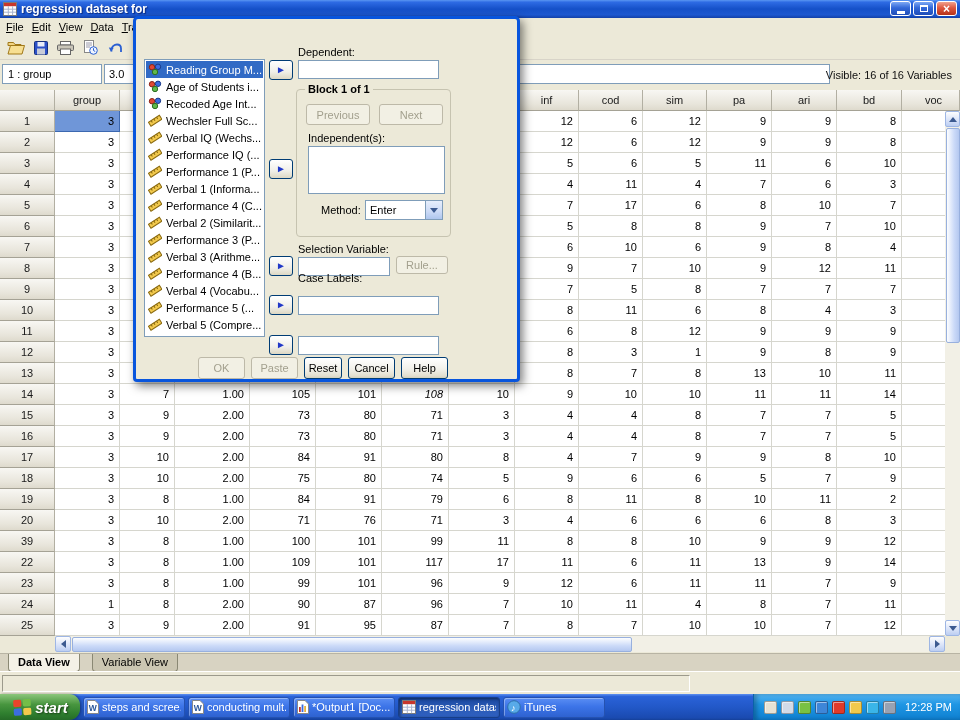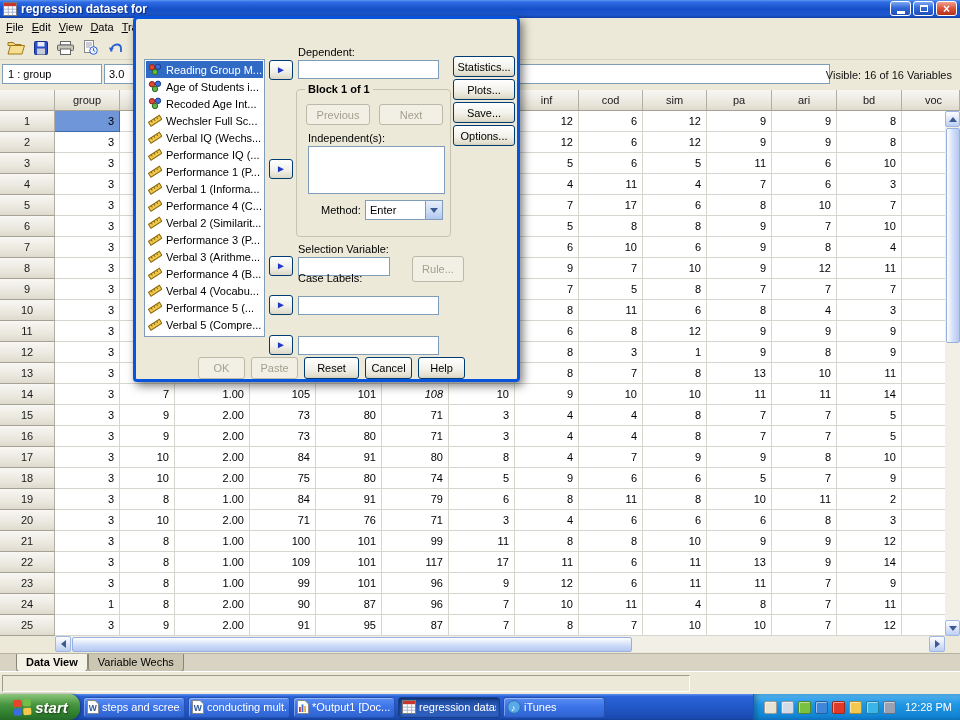--- a/index.html
+++ b/index.html
@@ -44,21 +44,21 @@
   
   .sb-btn{box-sizing:border-box;background:linear-gradient(180deg,#FEFEFE,#D8E2F8 60%,#BCCEF2);border:1px solid #9EB6E4;border-radius:2px;display:flex;align-items:center;justify-content:center;}
   .sb-thumb{box-sizing:border-box;background:linear-gradient(90deg,#FDFEFF,#CBDAF8 60%,#B4C8F0);border:1px solid #98B0DE;border-radius:2px;}
   .sb-thumb.h{background:linear-gradient(180deg,#FDFEFF,#CBDAF8 60%,#B4C8F0);}
   .tri-up{width:0;height:0;border-left:4px solid transparent;border-right:4px solid transparent;border-bottom:5px solid #3C5A90;}
   .tri-down{width:0;height:0;border-left:4px solid transparent;border-right:4px solid transparent;border-top:5px solid #3C5A90;}
   .tri-left{width:0;height:0;border-top:4px solid transparent;border-bottom:4px solid transparent;border-right:5px solid #3C5A90;}
   .tri-right{width:0;height:0;border-top:4px solid transparent;border-bottom:4px solid transparent;border-left:5px solid #3C5A90;}
 
   
-  #tabs-row{position:absolute;left:0;top:653px;width:960px;height:18px;background:#D8D3C2;border-top:1px solid #B8B4A4;display:flex;align-items:flex-start;gap:0;padding-left:16px;box-sizing:border-box;}
+  #tabs-row{position:absolute;left:0;top:653px;width:960px;height:18px;background:#D8D3C2;border-top:1px solid #B8B4A4;display:flex;align-items:flex-start;gap:12px;padding-left:8px;box-sizing:border-box;}
   .sheet-tab{padding:2px 9px 3px;border:1px solid #8A8874;border-top:none;border-radius:0 0 4px 4px;background:#CBC6B2;white-space:nowrap;}
   .sheet-tab.active{background:#F4F1E6;font-weight:bold;}
   #status-bar{position:absolute;left:0;top:671px;width:960px;height:23px;background:#ECE9D8;border-top:1px solid #fff;box-sizing:border-box;}
   .status-panel{position:absolute;top:3px;height:17px;border:1px solid;border-color:#9C9A8C #FFFFFF #FFFFFF #9C9A8C;display:flex;align-items:center;padding-left:6px;box-sizing:border-box;}
 
   
   #taskbar{position:absolute;left:0;top:694px;width:960px;height:26px;z-index:100;display:flex;align-items:center;
     background:linear-gradient(180deg,#5E90F0 0%,#2A62D8 10%,#2258C8 50%,#1A4AB0 92%,#15409A 100%);}
   #start-btn{flex:none;width:80px;height:26px;border-radius:0 11px 11px 0;display:flex;align-items:center;justify-content:center;gap:2px;
     background:linear-gradient(180deg,#8CC67C 0%,#48963F 40%,#2F7F2F 75%,#256B27 100%);
@@ -547,21 +547,21 @@
       <div class="dcell" style="width: 66px;">3</div>
       <div class="dcell" style="width: 64px;">4</div>
       <div class="dcell" style="width: 64px;">6</div>
       <div class="dcell" style="width: 64px;">6</div>
       <div class="dcell" style="width: 65px;">6</div>
       <div class="dcell" style="width: 65px;">8</div>
       <div class="dcell" style="width: 65px;">3</div>
       <div class="dcell" style="width: 64px;"></div>
     </div>
     <div class="grow">
-      <div class="hcell" style="width: 55px;">21</div>
+      <div class="hcell" style="width: 55px;">39</div>
       <div class="dcell" style="width: 65px;">3</div>
       <div class="dcell" style="width: 55px;">8</div>
       <div class="dcell" style="width: 75px;">1.00</div>
       <div class="dcell" style="width: 66px;">100</div>
       <div class="dcell" style="width: 66px;">101</div>
       <div class="dcell" style="width: 67px;">99</div>
       <div class="dcell" style="width: 66px;">11</div>
       <div class="dcell" style="width: 64px;">8</div>
       <div class="dcell" style="width: 64px;">8</div>
       <div class="dcell" style="width: 64px;">10</div>
@@ -658,21 +658,21 @@
     </div>
   <div style="position:absolute;left:71px;top:0;width:858px;height:16px;background:#F2F0E6;"></div>
   <div class="sb-thumb h" style="position:absolute;left:72px;top:0.5px;width:560px;height:15px;"></div>
   <div class="sb-btn" style="position:absolute;left:929px;top:0;width:16px;height:16px;">
       <span class="tri-right"></span>
     </div>
 </div>
 
 <div id="tabs-row">
   <span class="sheet-tab active">Data View</span>
-  <span class="sheet-tab">Variable Wechs</span>
+  <span class="sheet-tab">Variable View</span>
 </div>
 
 <div id="status-bar">
   <div class="status-panel" style="left:2px;width:688px;"></div>
 </div>
 
 <div id="dialog">
 
   <div id="var-list" class="abs" style="left:8px;top:40px;width:121px;height:278px;">
       <div class="var-item selected">
@@ -867,41 +867,35 @@
     <div class="field abs" style="left:11px;top:56px;width:137px;height:48px;"></div>
     <span class="dlg-label" style="left:24px;top:114px;">Method:</span>
     <div class="combo abs" style="left:68px;top:110px;width:78px;height:20px;">
       <span class="combo-val">Enter</span>
       <span class="combo-btn">
           <span class="tri-down"></span>
         </span>
     </div>
   </div>
 
-  <div id="dlg-side-buttons" class="abs" style="left:317px;top:37px;width:62px;display:flex;flex-direction:column;gap:2px;">
-      <div class="xpbtn" style="height: 21px;">Statistics...</div>
-      <div class="xpbtn" style="height: 21px;">Plots...</div>
-      <div class="xpbtn" style="height: 21px;">Save...</div>
-      <div class="xpbtn" style="height: 21px;">Options...</div>
-    </div>
 
   <span class="dlg-label" style="left:162px;top:224px;">Selection Variable:</span>
   <div class="field abs" style="left:162px;top:238px;width:92px;height:19px;"></div>
-  <div class="xpbtn disabled abs" style="left:276px;top:237px;width:52px;height:26px;">Rule...</div>
+  <div class="xpbtn disabled abs" style="left:260px;top:237px;width:52px;height:18px;">Rule...</div>
 
   <span class="dlg-label" style="left:162px;top:253px;">Case Labels:</span>
   <div class="field abs" style="left:162px;top:277px;width:141px;height:19px;"></div>
 
   <span class="dlg-label" style="left:162px;top:316px;">WLS Weight:</span>
   <div class="field abs" style="left:162px;top:317px;width:141px;height:19px;"></div>
 
   <div id="dlg-bottom-buttons" class="abs" style="left:62px;top:338px;display:flex;gap:6px;">
       <div class="xpbtn disabled" style="width: 47px; height: 22px;">OK</div>
       <div class="xpbtn disabled" style="width: 47px; height: 22px;">Paste</div>
-      <div class="xpbtn" style="width: 55px; height: 22px;">Reset</div>
+      <div class="xpbtn" style="width: 38px; height: 22px;">Reset</div>
       <div class="xpbtn" style="width: 47px; height: 22px;">Cancel</div>
       <div class="xpbtn" style="width: 47px; height: 22px;">Help</div>
     </div>
 </div>
 
 <div id="taskbar">
   <div id="start-btn">
     <span style="display:flex;">
         <svg width="21" height="21" viewBox="0 0 21 21">
           <g transform="rotate(-4 10 10)">

